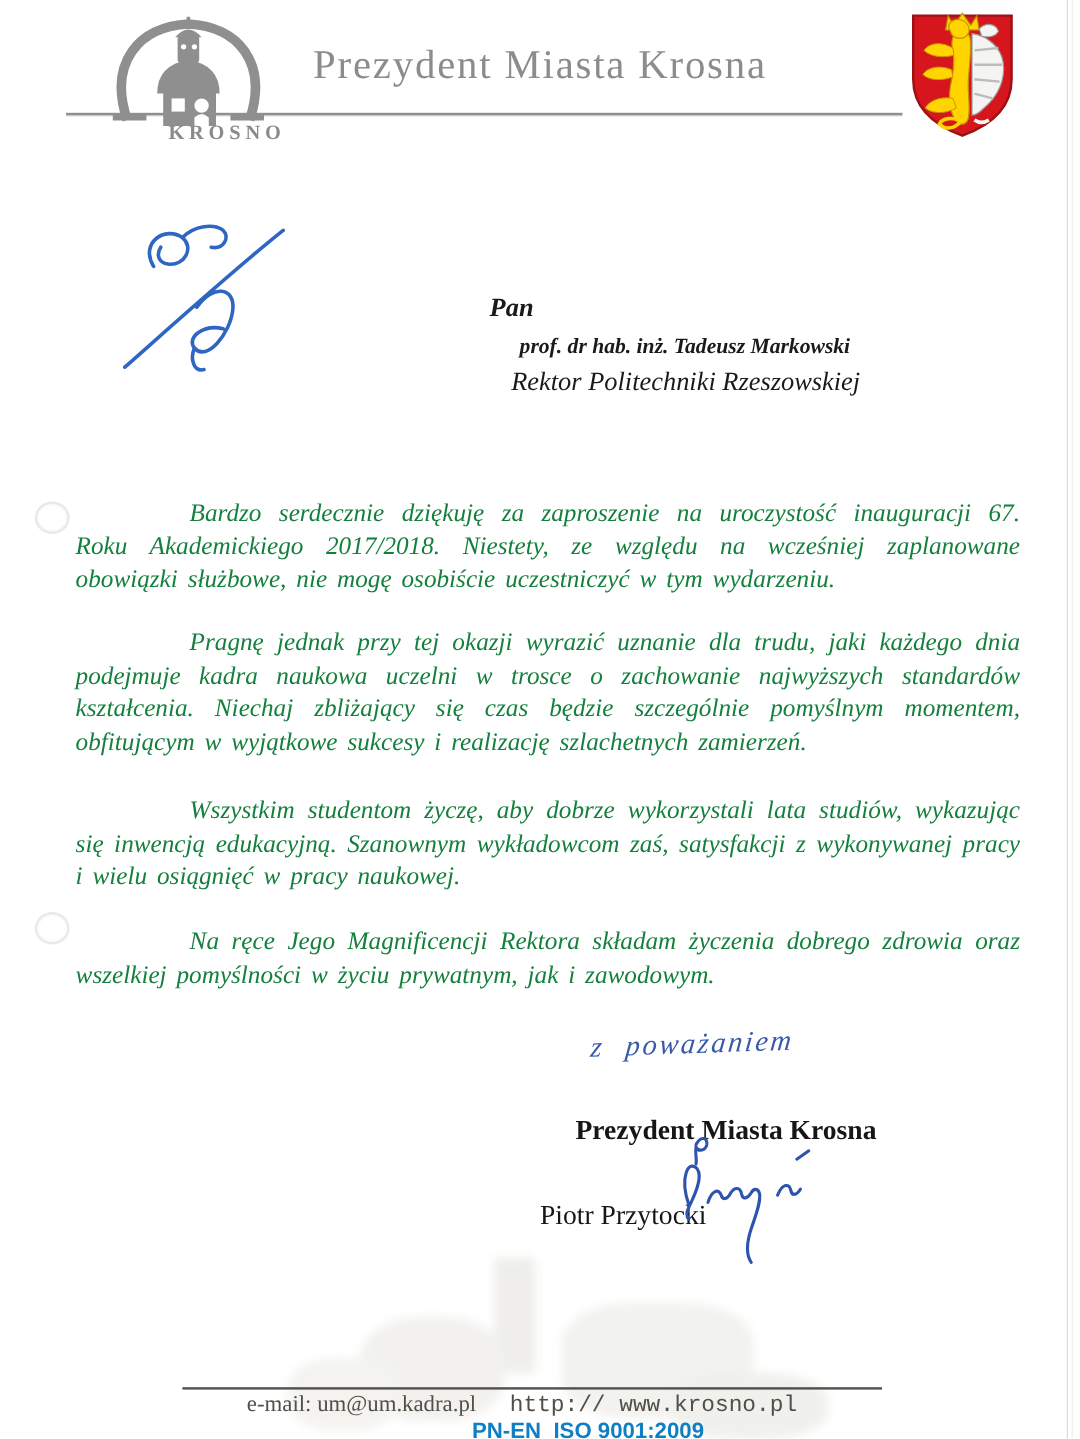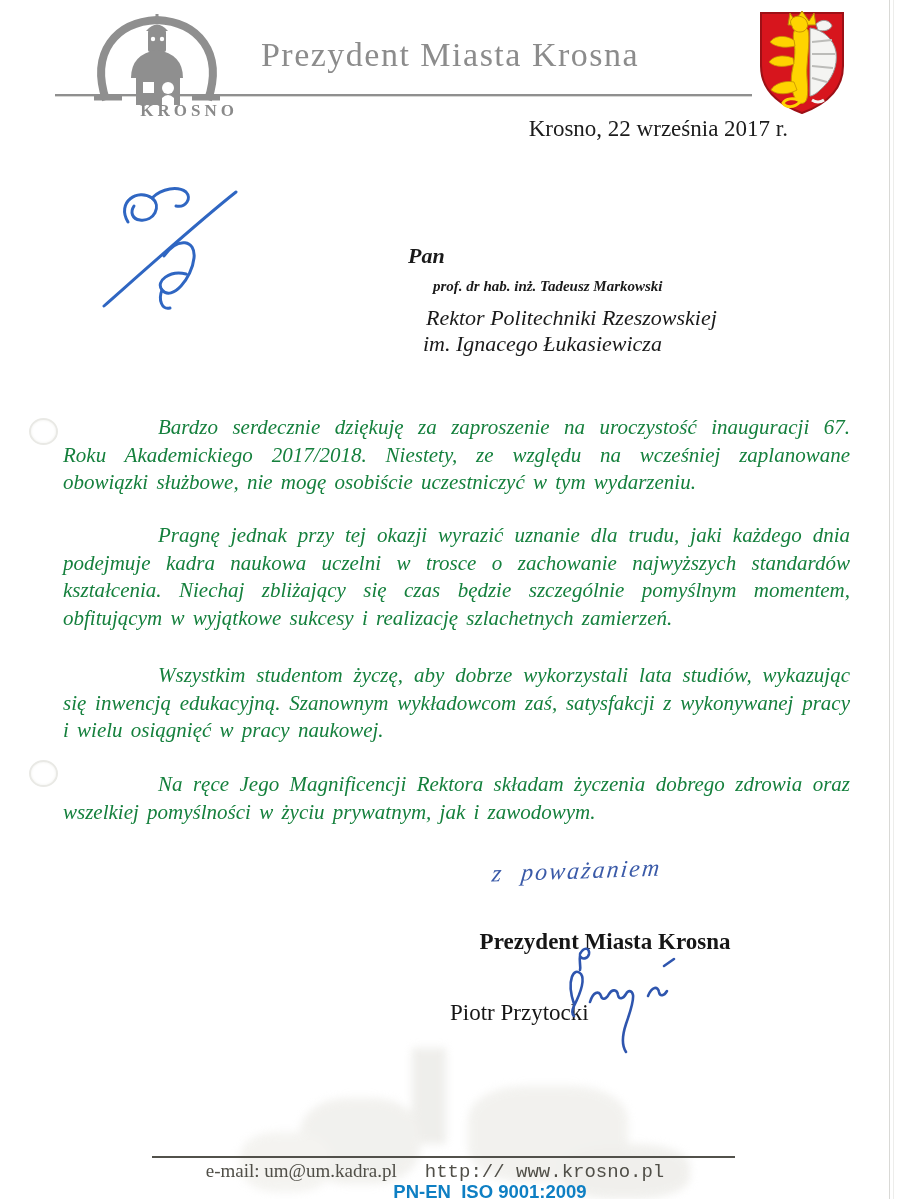--- a/index.html
+++ b/index.html
@@ -20,21 +20,21 @@
 
   
   .initials-svg{left:98px;top:180px;width:160px;height:145px;z-index:3;}
   .closing-note{left:492px;top:856px;width:260px;font-size:24px;font-style:italic;
                 color:#3a5aa8;transform:rotate(-2deg) skewX(-8deg);letter-spacing:2px;
                 word-spacing:10px;z-index:3;}
   .signature-svg{left:546px;top:944px;width:152px;height:115px;z-index:5;}
 
   
   .r-sal{left:408px;top:243px;font-size:22px;font-weight:bold;font-style:italic;z-index:2;}
-  .r-name{left:433px;top:278px;font-size:15px;font-weight:bold;font-style:italic;z-index:2;}
+  .r-name{left:433px;top:278px;font-size:18px;font-weight:bold;font-style:italic;z-index:2;}
   .r-role{left:426px;top:305px;font-size:22px;font-style:italic;z-index:2;}
   .r-inst{left:423px;top:331px;font-size:22px;font-style:italic;z-index:2;}
 
   
   .para{position:absolute;left:63px;width:787px;margin:0;text-align:justify;
         font-style:italic;font-size:21px;line-height:27.5px;color:#15803d;
         text-indent:95px;word-spacing:3px;z-index:2;}
   .p1{top:414px;} .p2{top:522px;} .p3{top:662px;} .p4{top:771px;}
 
   
@@ -111,34 +111,32 @@
     <path d="M60 16 C66 10 74 12 76 18 C74 22 68 24 62 22 Z" fill="#f4f4f2" stroke="#9a9a98" stroke-width="1"></path>
     <path d="M56 92 q6 4 12 0" stroke="#f4f4f2" stroke-width="3" fill="none"></path>
     <path d="M46 16 C38 18 36 26 38 34 C40 44 38 54 36 64 C34 76 36 88 42 94 C46 97 50 95 51 90 C53 80 50 70 51 58 C52 44 54 30 52 22 Z" fill="#ffd400" stroke="#c79200" stroke-width="1"></path>
     <path d="M36 18 C30 10 44 4 50 12 C54 18 50 24 44 24 C40 24 37 22 36 18 Z" fill="#ffd400" stroke="#c79200" stroke-width="1"></path>
     <path d="M38 32 C28 26 18 28 14 34 C20 40 32 40 39 38 Z" fill="#ffd400" stroke="#c79200" stroke-width="0.8"></path>
     <path d="M37 50 C27 46 17 48 13 54 C19 60 31 59 38 56 Z" fill="#ffd400" stroke="#c79200" stroke-width="0.8"></path>
     <path d="M38 74 C28 72 18 76 15 82 C22 88 34 86 41 82 Z" fill="#ffd400" stroke="#c79200" stroke-width="0.8"></path>
     <path d="M44 94 C38 100 30 100 27 95 C30 90 38 90 42 92" fill="none" stroke="#ffd400" stroke-width="3"></path>
   </svg>
 
-  <div class="abs dateline">Krosno, 22 września 2017 r.</div>
 
   <svg class="abs initials-svg" viewBox="0 0 160 145" fill="none" stroke="#2f66c2" stroke-width="3" stroke-linecap="round">
     <path d="M30 42 C18 22 40 8 54 18 C64 26 56 42 42 40 C34 39 32 32 36 26"></path>
     <path d="M54 18 C64 8 80 6 88 12 C94 18 88 28 78 26"></path>
     <path d="M6 126 C40 96 100 42 138 12"></path>
     <path d="M66 76 C80 56 98 60 96 78 C94 98 74 122 64 110 C57 101 72 90 88 94"></path>
     <path d="M64 110 C60 120 64 130 72 128"></path>
   </svg>
 
   <div class="abs r-sal">Pan</div>
   <div class="abs r-name">prof. dr hab. inż. Tadeusz Markowski</div>
   <div class="abs r-role">Rektor Politechniki Rzeszowskiej</div>
-  <div class="abs r-inst">im. Ignacego Łukasiewicza</div>
 
   <p class="para p1">Bardzo serdecznie dziękuję za zaproszenie na uroczystość inauguracji 67. Roku Akademickiego 2017/2018. Niestety, ze względu na wcześniej zaplanowane obowiązki służbowe, nie mogę osobiście uczestniczyć w tym wydarzeniu.</p>
   <p class="para p2">Pragnę jednak przy tej okazji wyrazić uznanie dla trudu, jaki każdego dnia podejmuje kadra naukowa uczelni w trosce o zachowanie najwyższych standardów kształcenia. Niechaj zbliżający się czas będzie szczególnie pomyślnym momentem, obfitującym w wyjątkowe sukcesy i realizację szlachetnych zamierzeń.</p>
   <p class="para p4">Na ręce Jego Magnificencji Rektora składam życzenia dobrego zdrowia oraz wszelkiej pomyślności w życiu prywatnym, jak i zawodowym.</p>
   <p class="para p3">Wszystkim studentom życzę, aby dobrze wykorzystali lata studiów, wykazując się inwencją edukacyjną. Szanownym wykładowcom zaś, satysfakcji z wykonywanej pracy i wielu osiągnięć w pracy naukowej.</p>
 
   <div class="abs closing-note">z poważaniem</div>
   <div class="abs signer-title">Prezydent Miasta Krosna</div>
 
   <svg class="abs signature-svg" viewBox="0 0 152 115" fill="none" stroke="#2e55ae" stroke-width="2.6" stroke-linecap="round">

